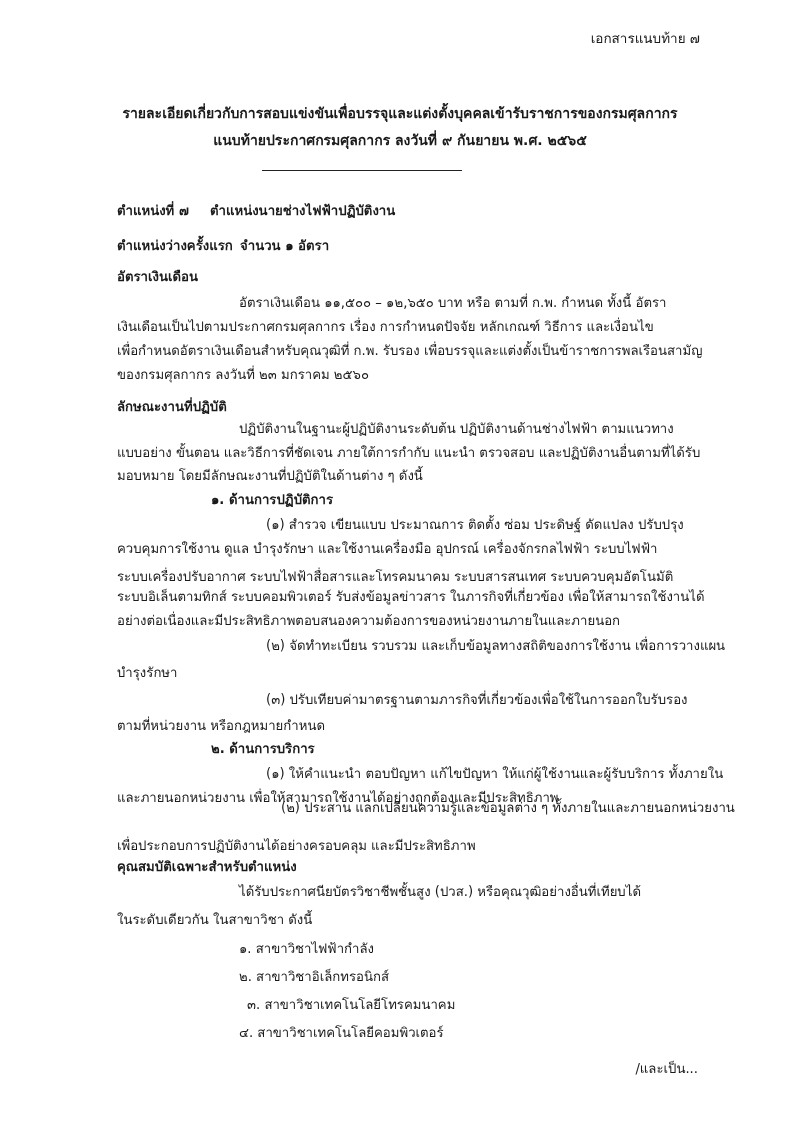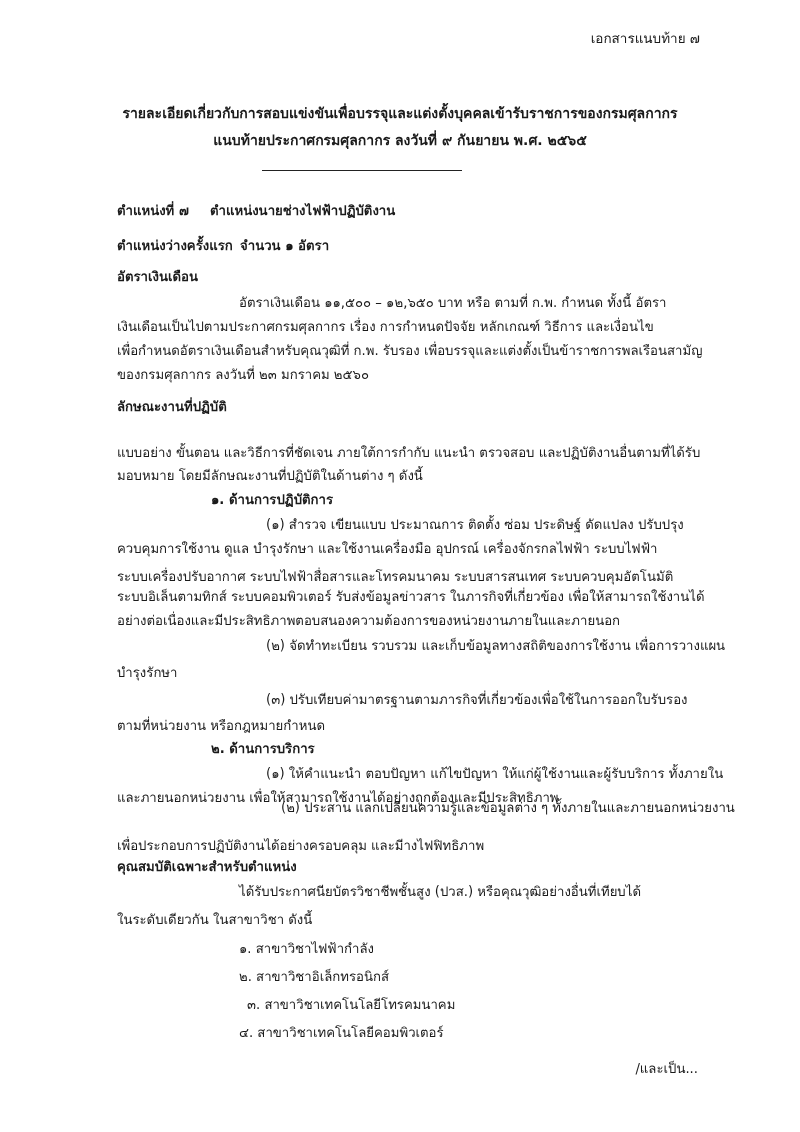--- a/index.html
+++ b/index.html
@@ -35,20 +35,21 @@
   <div class="abs txt bold left" style="top:237px;">ตำแหน่งว่างครั้งแรก</div>
   <div class="abs txt bold" style="left:240px; top:237px;">จำนวน ๑ อัตรา</div>
 
   <div class="abs txt bold left" style="top:268px;">อัตราเงินเดือน</div>
   <div class="abs txt" style="left:239px; top:294px;">อัตราเงินเดือน ๑๑,๕๐๐ – ๑๒,๖๕๐ บาท หรือ ตามที่ ก.พ. กำหนด ทั้งนี้ อัตรา</div>
   <div class="abs txt left" style="top:318px;">เงินเดือนเป็นไปตามประกาศกรมศุลกากร เรื่อง การกำหนดปัจจัย หลักเกณฑ์ วิธีการ และเงื่อนไข</div>
   <div class="abs txt left" style="top:342px;">เพื่อกำหนดอัตราเงินเดือนสำหรับคุณวุฒิที่ ก.พ. รับรอง เพื่อบรรจุและแต่งตั้งเป็นข้าราชการพลเรือนสามัญ</div>
   <div class="abs txt left" style="top:366px;">ของกรมศุลกากร ลงวันที่ ๒๓ มกราคม ๒๕๖๐</div>
 
   <div class="abs txt bold left" style="top:398px;">ลักษณะงานที่ปฏิบัติ</div>
+  <div class="abs txt ind1" style="top:420px;">ปฏิบัติงานในฐานะผู้ปฏิบัติงานระดับต้น ปฏิบัติงานด้านช่างไฟฟ้า ตามแนวทาง</div>
   <div class="abs txt left" style="top:444px;">แบบอย่าง ขั้นตอน และวิธีการที่ชัดเจน ภายใต้การกำกับ แนะนำ ตรวจสอบ และปฏิบัติงานอื่นตามที่ได้รับ</div>
   <div class="abs txt left" style="top:467px;">มอบหมาย โดยมีลักษณะงานที่ปฏิบัติในด้านต่าง ๆ ดังนี้</div>
 
   <div class="abs txt bold" style="left:211px; top:491px;">๑. ด้านการปฏิบัติการ</div>
 
   <div class="abs txt ind2" style="top:516px;">(๑) สำรวจ เขียนแบบ ประมาณการ ติดตั้ง ซ่อม ประดิษฐ์ ดัดแปลง ปรับปรุง</div>
   <div class="abs txt left" style="top:540px;">ควบคุมการใช้งาน ดูแล บำรุงรักษา และใช้งานเครื่องมือ อุปกรณ์ เครื่องจักรกลไฟฟ้า ระบบไฟฟ้า</div>
   <div class="abs txt left" style="top:568px;">ระบบเครื่องปรับอากาศ ระบบไฟฟ้าสื่อสารและโทรคมนาคม ระบบสารสนเทศ ระบบควบคุมอัตโนมัติ</div>
   <div class="abs txt left" style="top:588px;">ระบบอิเล็นตามทิกส์ ระบบคอมพิวเตอร์ รับส่งข้อมูลข่าวสาร ในภารกิจที่เกี่ยวข้อง เพื่อให้สามารถใช้งานได้</div>
   <div class="abs txt left" style="top:612px;">อย่างต่อเนื่องและมีประสิทธิภาพตอบสนองความต้องการของหน่วยงานภายในและภายนอก</div>
@@ -57,21 +58,21 @@
   <div class="abs txt left" style="top:664px;">บำรุงรักษา</div>
 
   <div class="abs txt ind2" style="top:691px;">(๓) ปรับเทียบค่ามาตรฐานตามภารกิจที่เกี่ยวข้องเพื่อใช้ในการออกใบรับรอง</div>
   <div class="abs txt left" style="top:717px;">ตามที่หน่วยงาน หรือกฎหมายกำหนด</div>
 
   <div class="abs txt bold" style="left:211px; top:740px;">๒. ด้านการบริการ</div>
 
   <div class="abs txt ind2" style="top:765px;">(๑) ให้คำแนะนำ ตอบปัญหา แก้ไขปัญหา ให้แก่ผู้ใช้งานและผู้รับบริการ ทั้งภายใน</div>
   <div class="abs txt left" style="top:789px;">และภายนอกหน่วยงาน เพื่อให้สามารถใช้งานได้อย่างถูกต้องและมีประสิทธิภาพ</div>
   <div class="abs txt ind2" style="top:799px;margin-left:15px;">(๒) ประสาน แลกเปลี่ยนความรู้และข้อมูลต่าง ๆ ทั้งภายในและภายนอกหน่วยงาน</div>
-  <div class="abs txt left" style="top:837px;">เพื่อประกอบการปฏิบัติงานได้อย่างครอบคลุม และมีางไฟฟิทธิภาพ</div>
+  <div class="abs txt left" style="top:837px;">เพื่อประกอบการปฏิบัติงานได้อย่างครอบคลุม และมีประสิทธิภาพ</div>
 
   <div class="abs txt bold left" style="top:858px;">คุณสมบัติเฉพาะสำหรับตำแหน่ง</div>
   <div class="abs txt ind1" style="top:883px;">ได้รับประกาศนียบัตรวิชาชีพชั้นสูง (ปวส.) หรือคุณวุฒิอย่างอื่นที่เทียบได้</div>
   <div class="abs txt left" style="top:911px;">ในระดับเดียวกัน ในสาขาวิชา ดังนี้</div>
 
   <div class="abs txt ind1" style="top:940px;">๑. สาขาวิชาไฟฟ้ากำลัง</div>
   <div class="abs txt ind1" style="top:968px;">๒. สาขาวิชาอิเล็กทรอนิกส์</div>
   <div class="abs txt ind1" style="top:996px;margin-left:8px;">๓. สาขาวิชาเทคโนโลยีโทรคมนาคม</div>
   <div class="abs txt ind1" style="top:1024px;">๔. สาขาวิชาเทคโนโลยีคอมพิวเตอร์</div>
 

